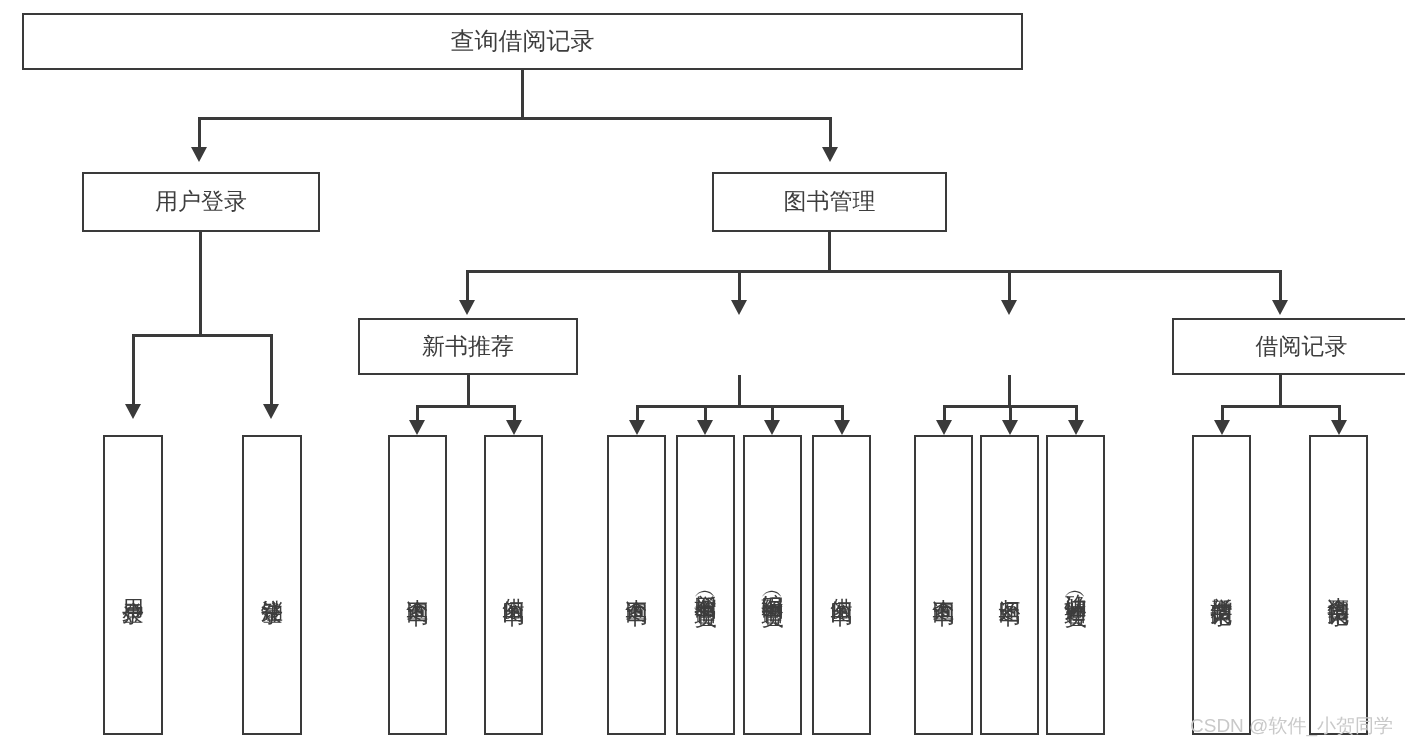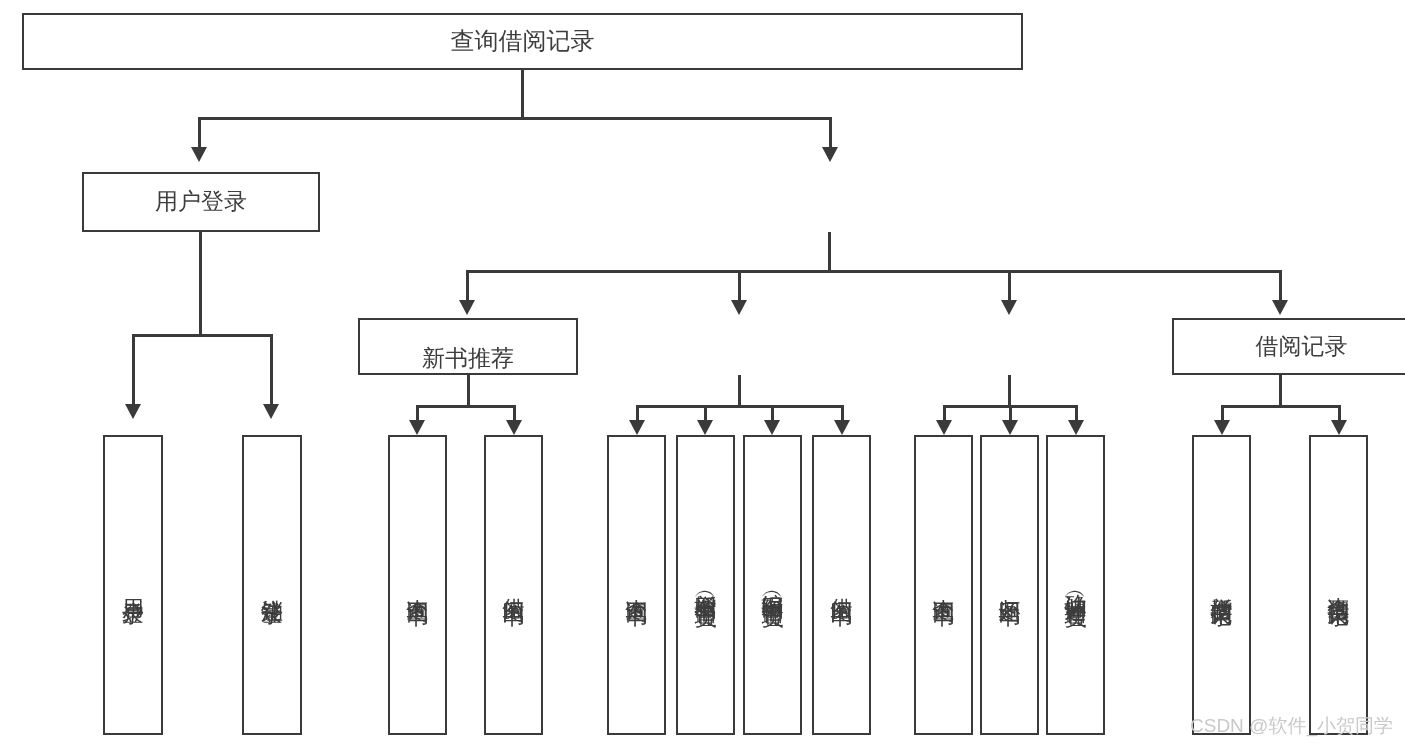--- a/index.html
+++ b/index.html
@@ -89,40 +89,43 @@
   <div class="vline" style="left:198px;top:117px;height:32px;"></div>
   <div class="arrow" style="left:191px;top:147px;"></div>
 
   <div class="vline" style="left:829px;top:117px;height:32px;"></div>
   <div class="arrow" style="left:822px;top:147px;"></div>
 
   <div class="node horiz" style="left:82px;top:172px;width:238px;height:60px;">
     <span>用户登录</span>
   </div>
 
+  <div class="node horiz" style="left:712px;top:172px;width:235px;height:60px;">
+    <span>图书管理</span>
+  </div>
 
   <div class="vline" style="left:199px;top:232px;height:103px;"></div>
   <div class="hline" style="left:132px;top:334px;width:140px;"></div>
   <div class="vline" style="left:132px;top:334px;height:72px;"></div>
   <div class="arrow" style="left:125px;top:404px;"></div>
   <div class="vline" style="left:270px;top:334px;height:72px;"></div>
   <div class="arrow" style="left:263px;top:404px;"></div>
 
   <div class="vline" style="left:828px;top:232px;height:40px;"></div>
   <div class="hline" style="left:466px;top:270px;width:814px;"></div>
   <div class="vline" style="left:466px;top:270px;height:32px;"></div>
   <div class="arrow" style="left:459px;top:300px;"></div>
   <div class="vline" style="left:738px;top:270px;height:32px;"></div>
   <div class="arrow" style="left:731px;top:300px;"></div>
   <div class="vline" style="left:1008px;top:270px;height:32px;"></div>
   <div class="arrow" style="left:1001px;top:300px;"></div>
   <div class="vline" style="left:1279px;top:270px;height:32px;"></div>
   <div class="arrow" style="left:1272px;top:300px;"></div>
 
-  <div class="node horiz" style="left:358px;top:318px;width:220px;height:57px;align-items:flex-end;">
+  <div class="node horiz" style="left:358px;top:318px;width:220px;height:57px;">
     <span>新书推荐</span>
   </div>
   <div class="node horiz" style="left:1172px;top:318px;width:259px;height:57px;">
     <span>借阅记录</span>
   </div>
 
   <div class="vline" style="left:467px;top:375px;height:31px;"></div>
   <div class="hline" style="left:416px;top:405px;width:99px;"></div>
   <div class="vline" style="left:416px;top:405px;height:18px;"></div>
   <div class="arrow" style="left:409px;top:420px;"></div>

